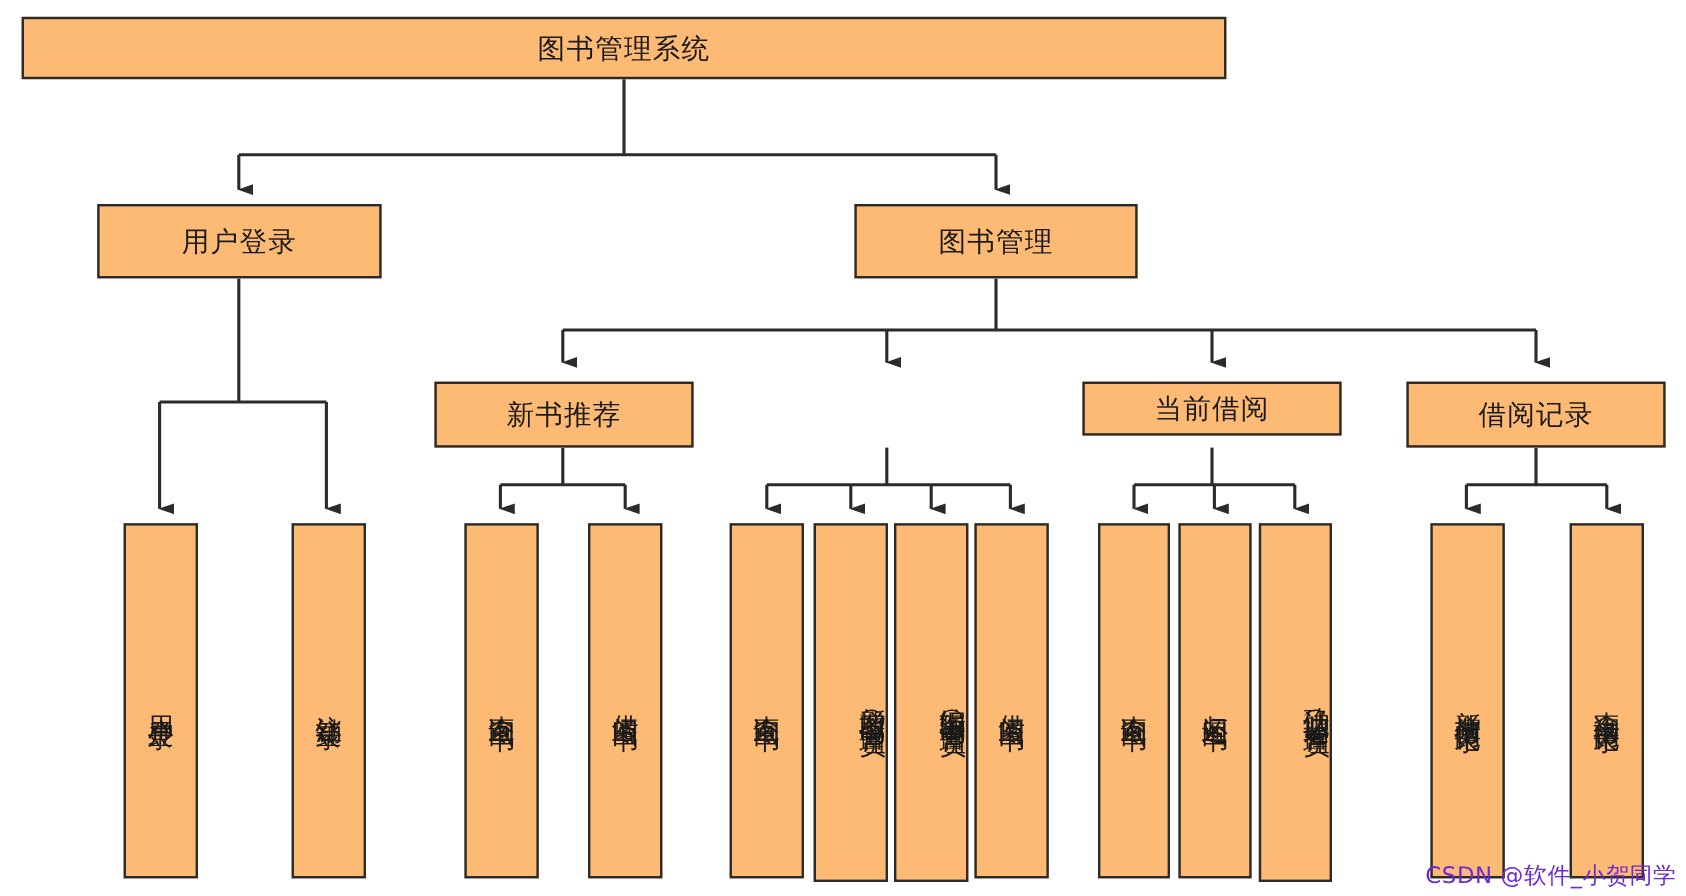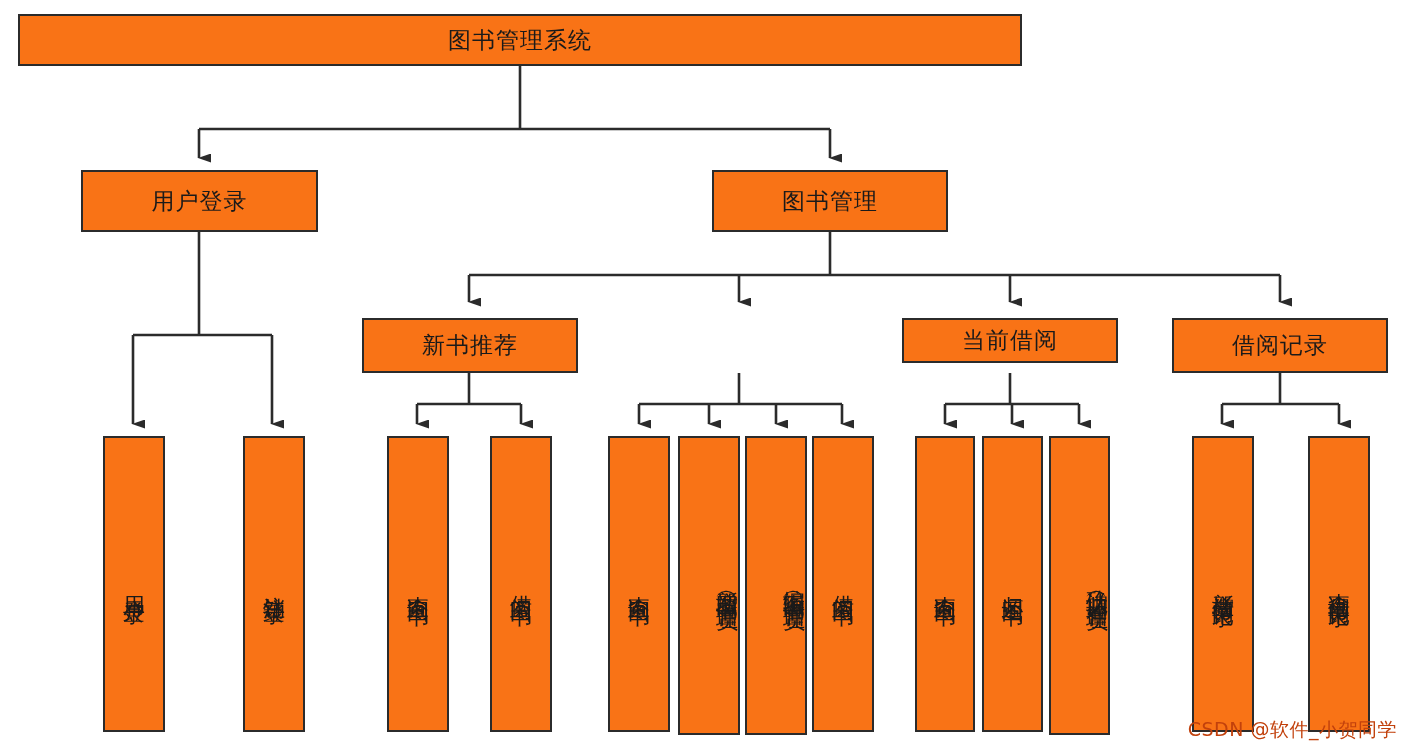--- a/index.html
+++ b/index.html
@@ -14,21 +14,21 @@
     position: relative;
     width: 1405px;
     height: 747px;
     background: #ffffff;
     overflow: hidden;
   }
   .node {
     position: absolute;
     box-sizing: border-box;
     border: 2.5px solid #2b2b2b;
-    background: #f97316;
+    background: #fdba74;
     display: flex;
     align-items: center;
     justify-content: center;
     color: #1a1a1a;
     font-family: Liberation Serif, serif;
   }
   .node.horiz {
     font-size: 23px;
     letter-spacing: 1px;
   }
@@ -57,21 +57,21 @@
     top: 0;
     width: 1405px;
     height: 747px;
     pointer-events: none;
   }
   .watermark {
     position: absolute;
     right: 8px;
     bottom: 4px;
     font-size: 19px;
-    color: #c2410c;
+    color: #6d28d9;
     letter-spacing: 0.5px;
     white-space: nowrap;
   }
 </style>
 </head>
 <body>
 
 <div id="canvas">
 
   <svg id="edges" viewBox="0 0 1405 747" xmlns="http://www.w3.org/2000/svg">

